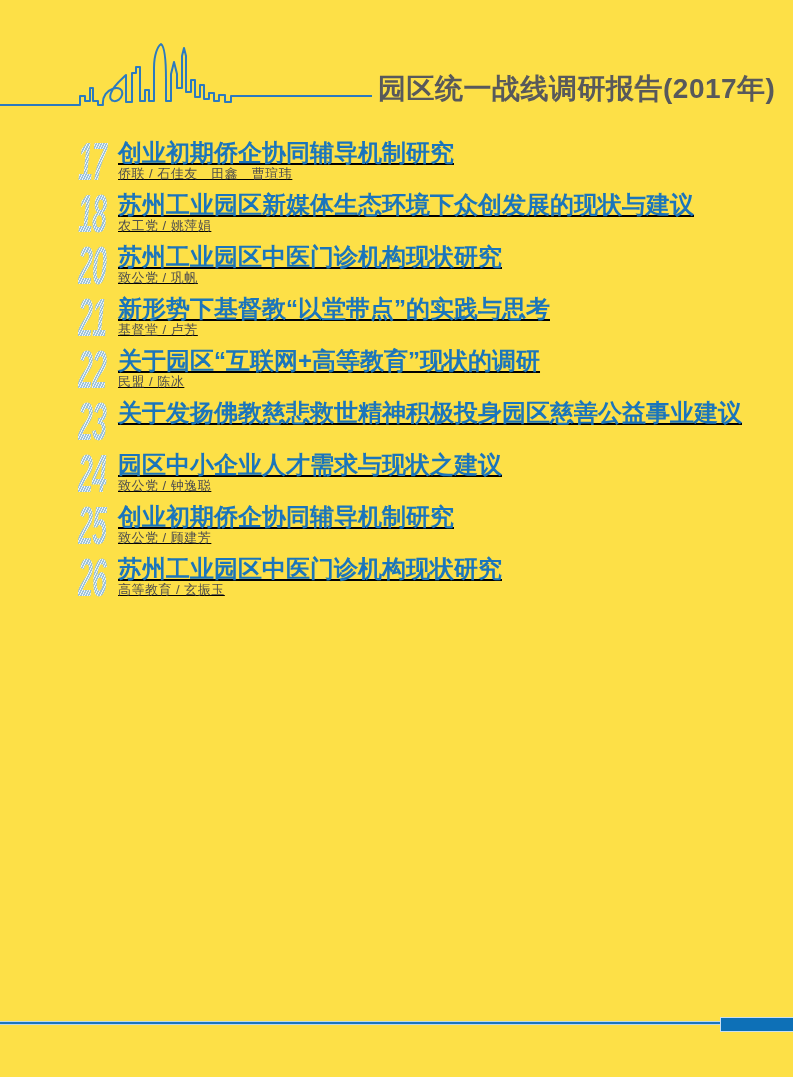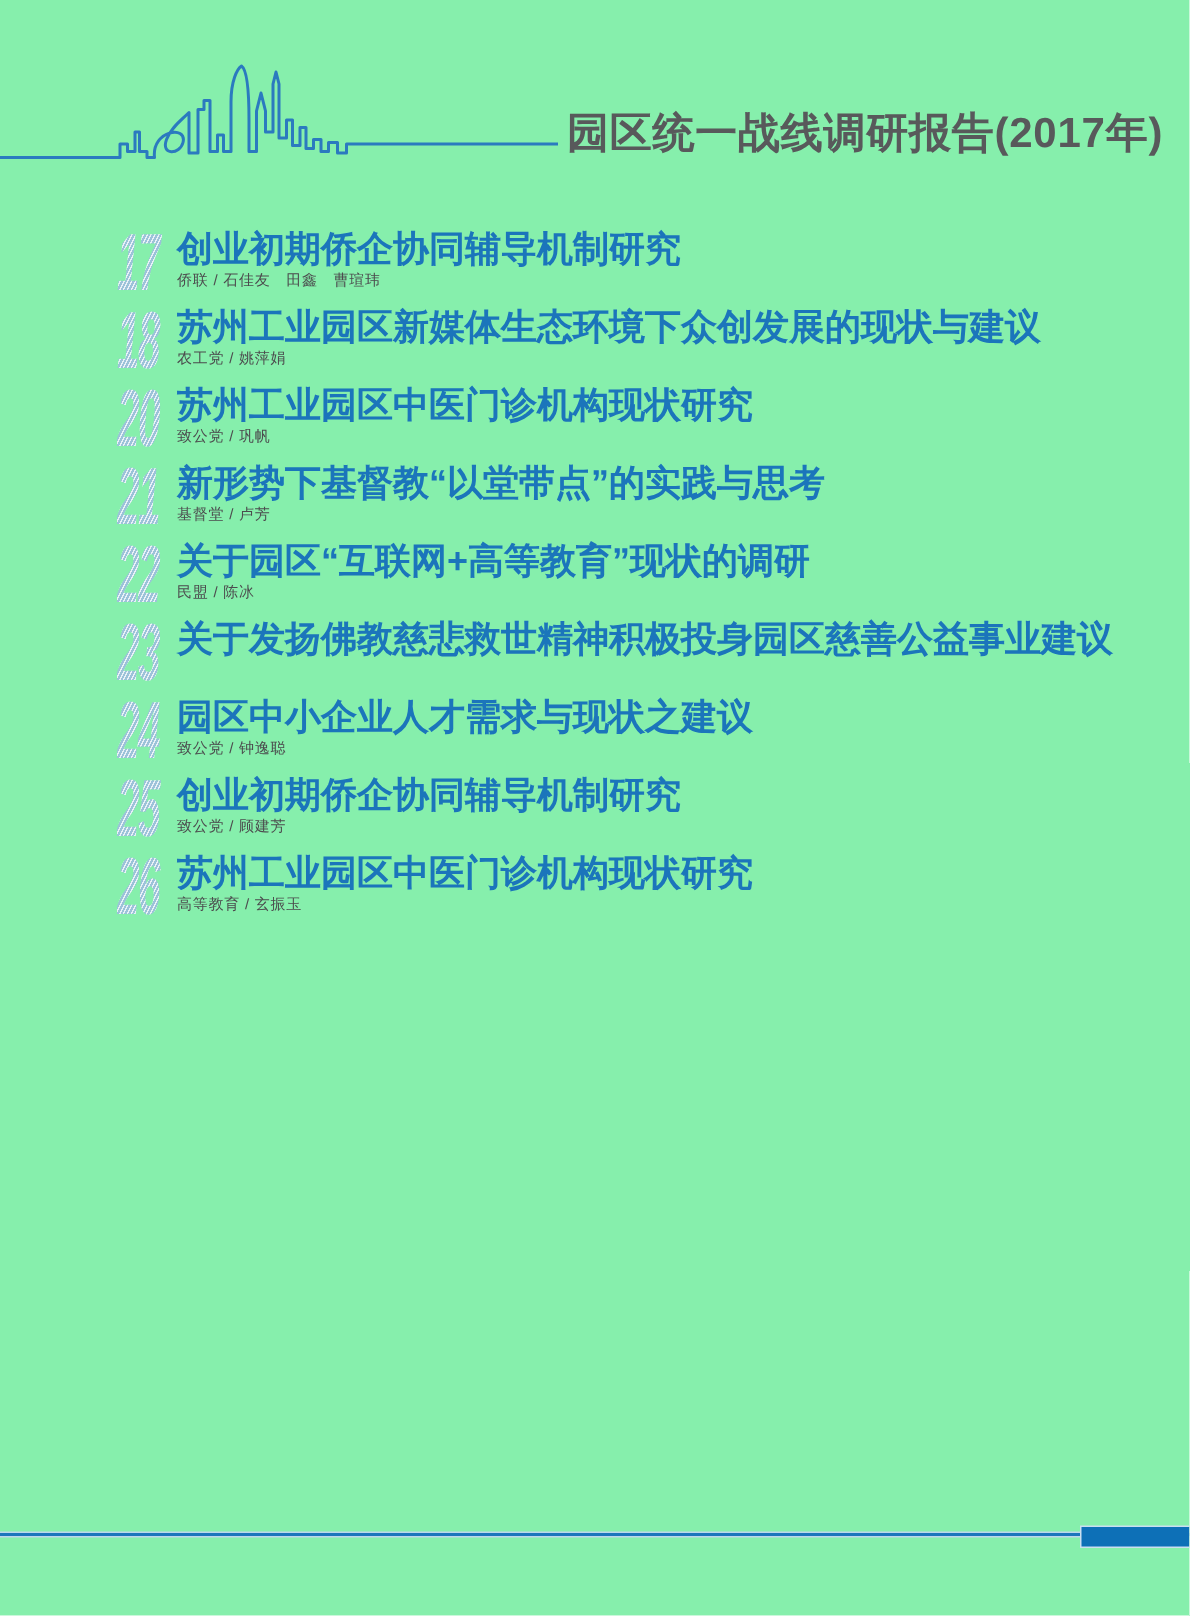--- a/index.html
+++ b/index.html
@@ -1,54 +1,54 @@
 <!DOCTYPE html>
 <html lang="zh"><head>
 <meta charset="utf-8">
 <style>
   html,body{margin:0;padding:0;background:#ffffff;}
   .page{
     position:relative;
     width:793px;height:1077px;
-    background:#86efac;
+    background:#fde047;
     overflow:hidden;
     font-family:"Liberation Sans","DejaVu Sans",sans-serif;
   }
 
   
   .skyline{position:absolute;left:0;top:40px;width:372px;height:70px;}
   .header-title{
     position:absolute;left:378px;top:70px;
     font-size:28px;font-weight:700;color:var(--header-color,#58595b);
     letter-spacing:0.5px;white-space:nowrap;
   }
 
   
-  .toc{position:absolute;left:78px;top:156px;width:640px;}
+  .toc{position:absolute;left:78px;top:142px;width:640px;text-decoration:underline;}
   .entry{position:relative;padding-left:40px;margin-bottom:11px;min-height:41px;}
   .num{
     position:absolute;left:0;top:-4px;width:84px;
     font-size:54px;line-height:46px;font-weight:700;font-style:italic;
     transform:scaleX(0.5);transform-origin:left top;
     color:var(--num-color,#a8c8dd);
     letter-spacing:-2px;
   }
   @supports ((-webkit-background-clip:text) or (background-clip:text)){
     .num{
       color:transparent;
       background:repeating-linear-gradient(135deg,#9cc2d9 0 2.2px,#e9f1f7 2.2px 3.6px);
       -webkit-background-clip:text;background-clip:text;
     }
   }
   .entry-title{
     font-size:24px;line-height:22px;font-weight:700;
     color:var(--accent-color,#1b75bb);white-space:nowrap;
   }
   .entry-authors{
-    font-size:10px;line-height:19px;
+    font-size:13px;line-height:19px;
     color:var(--author-color,#4c4c4e);
     letter-spacing:0.5px;white-space:nowrap;
   }
 
   
   .footer-line{
     position:absolute;left:0;top:1022px;width:793px;height:2px;
     background:var(--line-color,#1b76bc);
     box-shadow:0 -1px 0 #bcd7ec,0 1px 0 #bcd7ec;
   }

